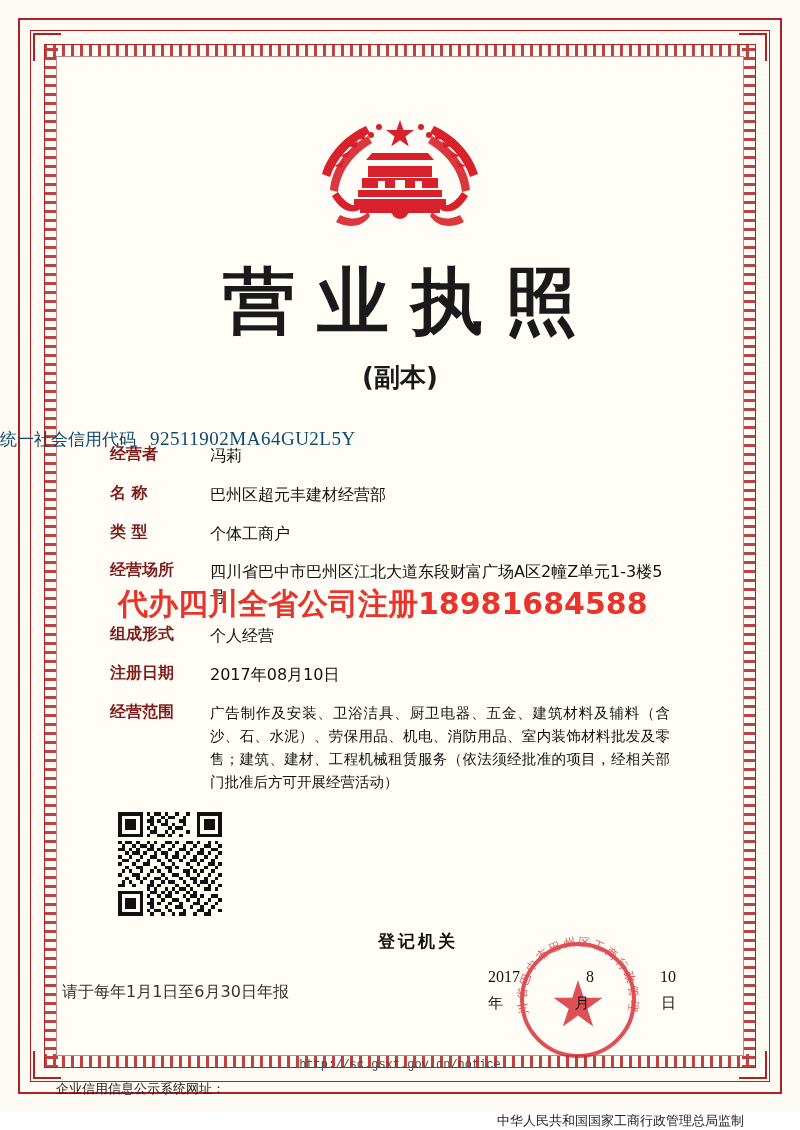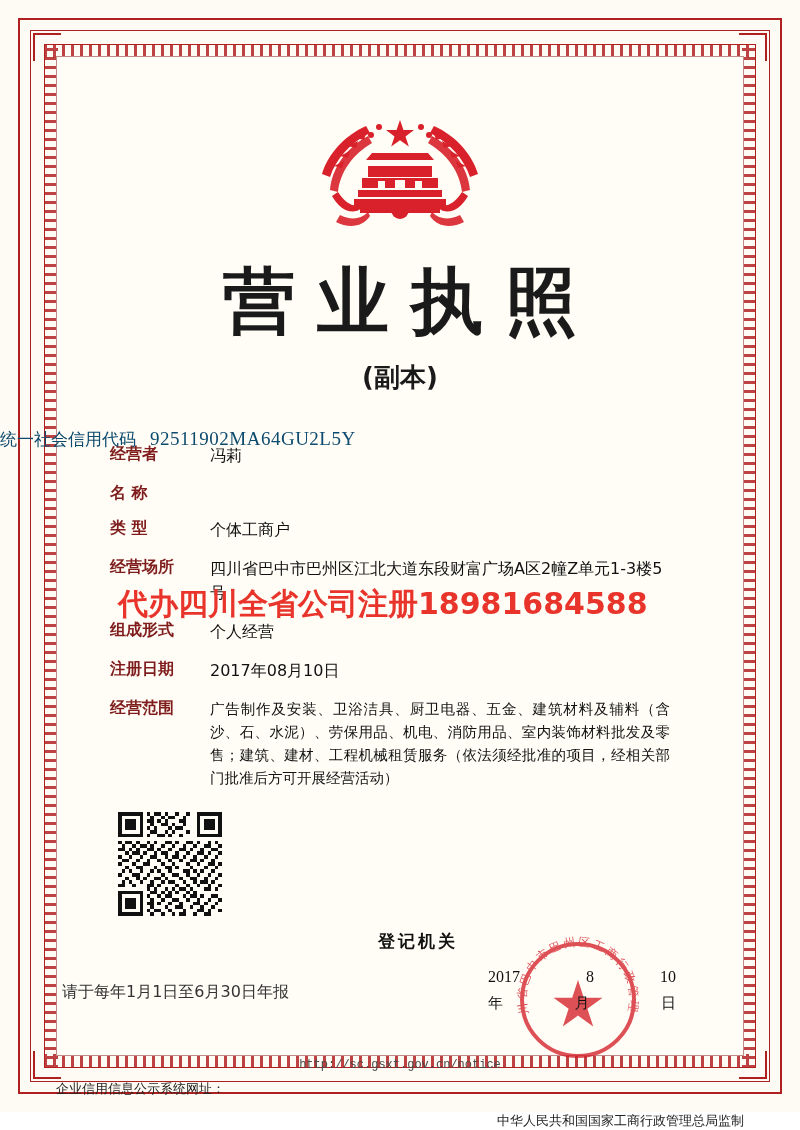--- a/index.html
+++ b/index.html
@@ -338,20 +338,21 @@
 
   <div class="fields">
 
     <div class="field-row">
       <div class="field-label">经营者</div>
       <div class="field-value">冯莉</div>
     </div>
 
     <div class="field-row">
       <div class="field-label spread">名 称</div>
+      <div class="field-value">巴州区超元丰建材经营部</div>
     </div>
 
     <div class="field-row">
       <div class="field-label spread">类 型</div>
       <div class="field-value">个体工商户</div>
     </div>
 
     <div class="field-row">
       <div class="field-label">经营场所</div>
       <div class="field-value">四川省巴中市巴州区江北大道东段财富广场A区2幢Z单元1-3楼5号</div>

